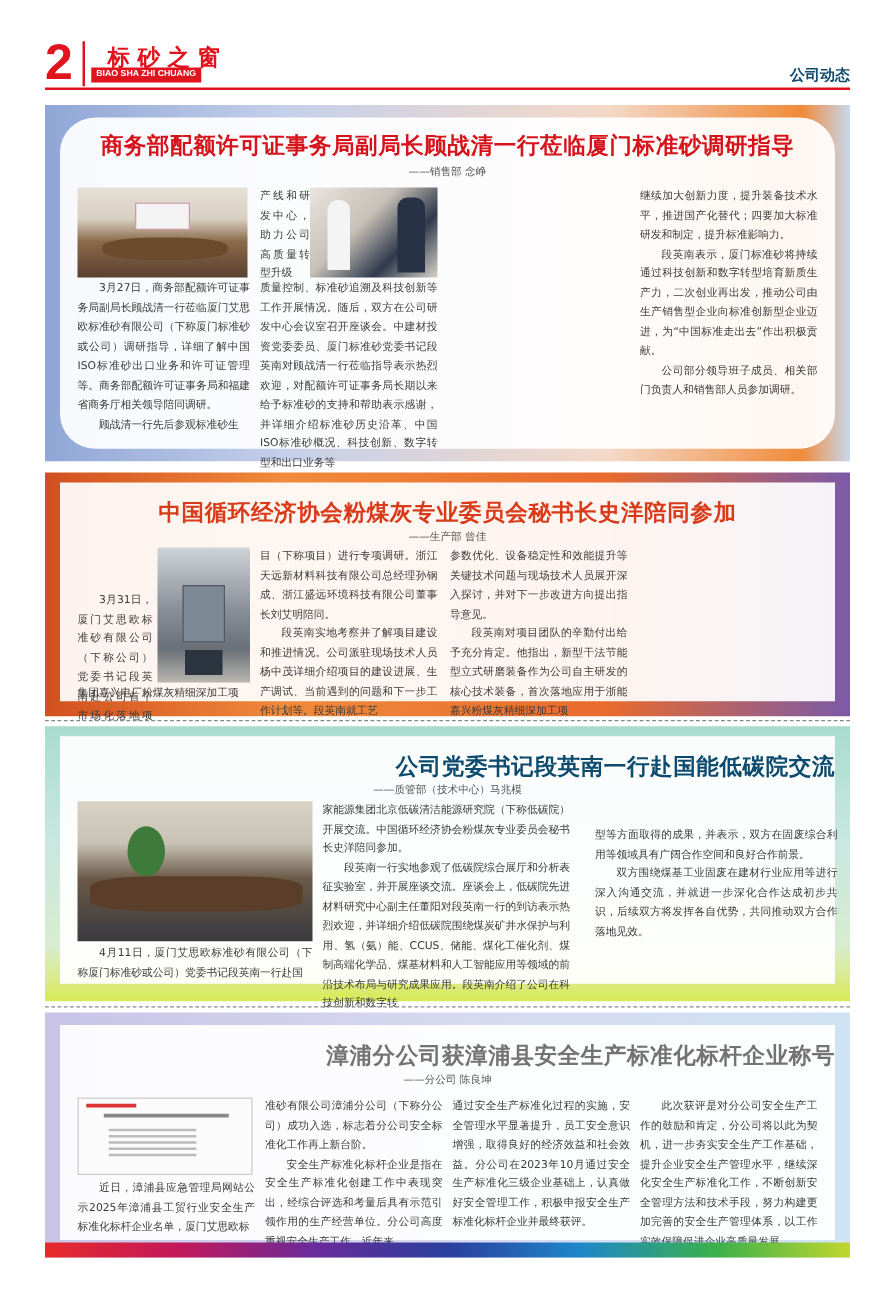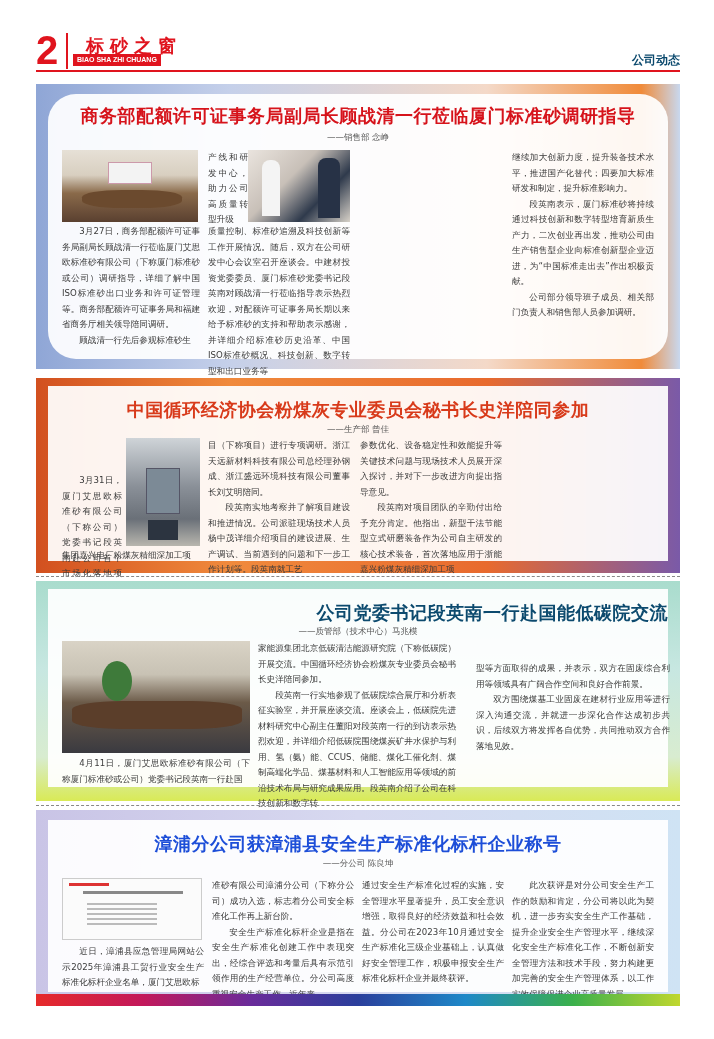--- a/index.html
+++ b/index.html
@@ -34,21 +34,21 @@
   #f2 .title { top: 12px; color: #d83a1a; }
   #f2 .byline { top: 38px; }
 
   #f3 { top: 581px; height: 220px; background: linear-gradient(180deg,#a9dccd 0%,#c7e7e1 40%,#d8ecd0 80%,#d9ea56 100%); }
   #f3 .panel { top: 8px; bottom: 14px; }
   #f3 .title { top: 12px; color: #0c4a6e; text-align: right; }
   #f3 .byline { top: 37px; }
 
   #f4 { top: 810px; height: 196px; background: linear-gradient(90deg,#c9c4e6 0%,#d7d9f0 50%,#cfe3f4 100%); }
   #f4 .panel { top: 10px; bottom: 14px; }
-  #f4 .title { top: 12px; color: #1d4ed8; }
+  #f4 .title { top: 12px; color: #737373; text-align: right; }
   #f4 .byline { top: 38px; }
   #f4 .rainbow { position: absolute; left: 0; right: 0; bottom: 0; height: 12px; background: linear-gradient(90deg,#e62a2a,#c2185b,#6a2b9a,#2a3f9c,#1e88c8,#3bb04c,#c0d72e); }
 
   .dash-sep { position: absolute; left: 36px; width: 644px; height: 0; border-top: 1px dashed #888; }
 </style>
 </head>
 <body>
 
 <div class="masthead">
   <div class="page-num">2</div>

